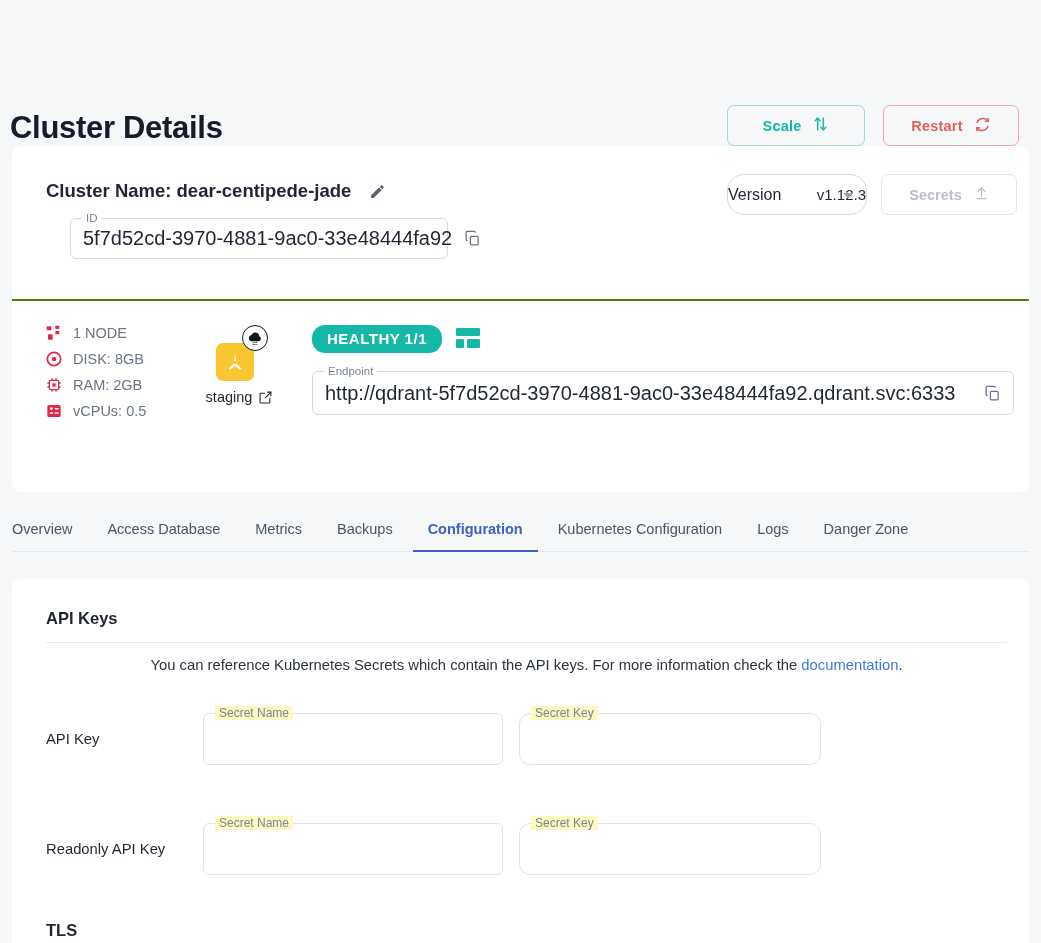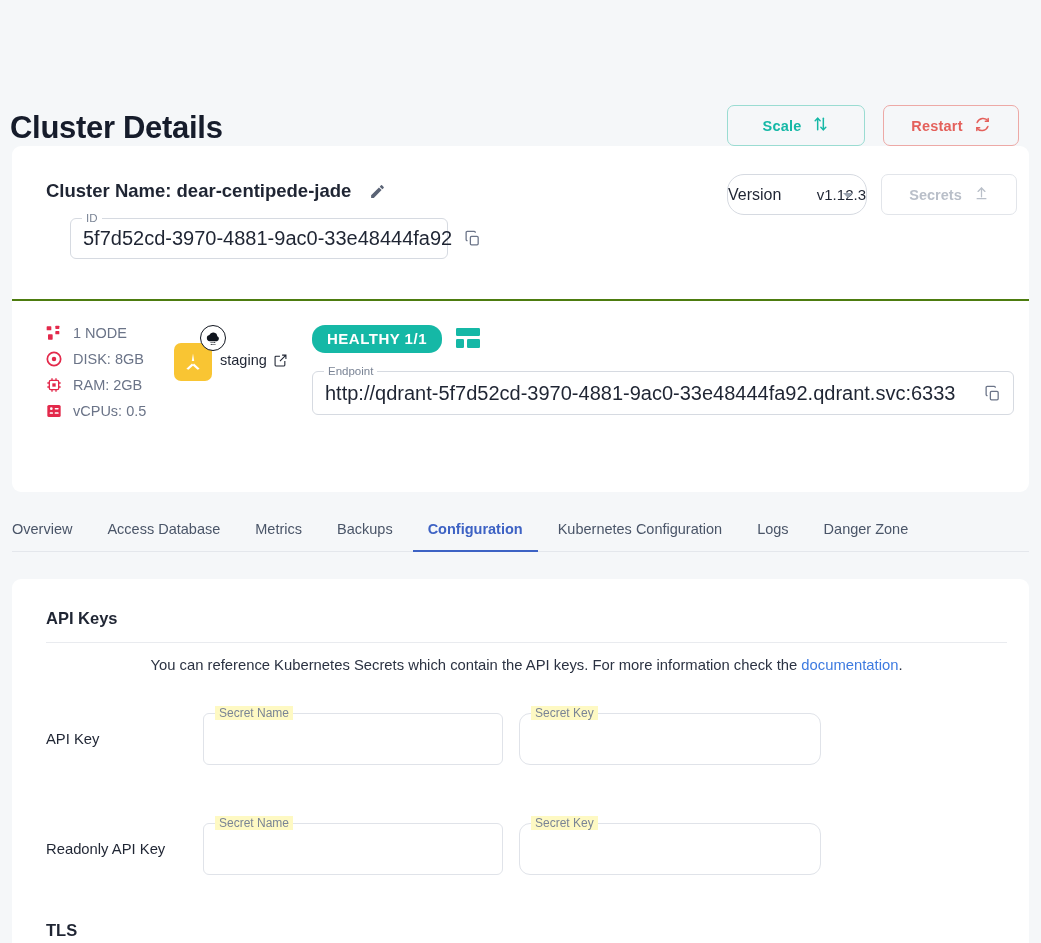--- a/index.html
+++ b/index.html
@@ -154,21 +154,21 @@
   .specs { display: flex; flex-direction: column; gap: 10px; width: 128px; }
   .spec {
     display: flex; align-items: center; gap: 11px;
     font-size: 14.5px;
     color: #6b7488;
   }
   .spec .ico { width: 16px; height: 16px; flex: none; display: block; }
 
   .provider {
     width: 130px;
-    display: flex; flex-direction: row; align-items: center;
+    display: flex; flex-direction: column; align-items: center;
     margin-top: 6px;
   }
   .provider-tile-wrap { position: relative; width: 46px; height: 46px; }
   .provider-tile {
     width: 38px; height: 38px;
     border-radius: 7px;
     background: #f9c533;
     position: absolute; left: 0; top: 12px;
     display: flex; align-items: center; justify-content: center;
   }

